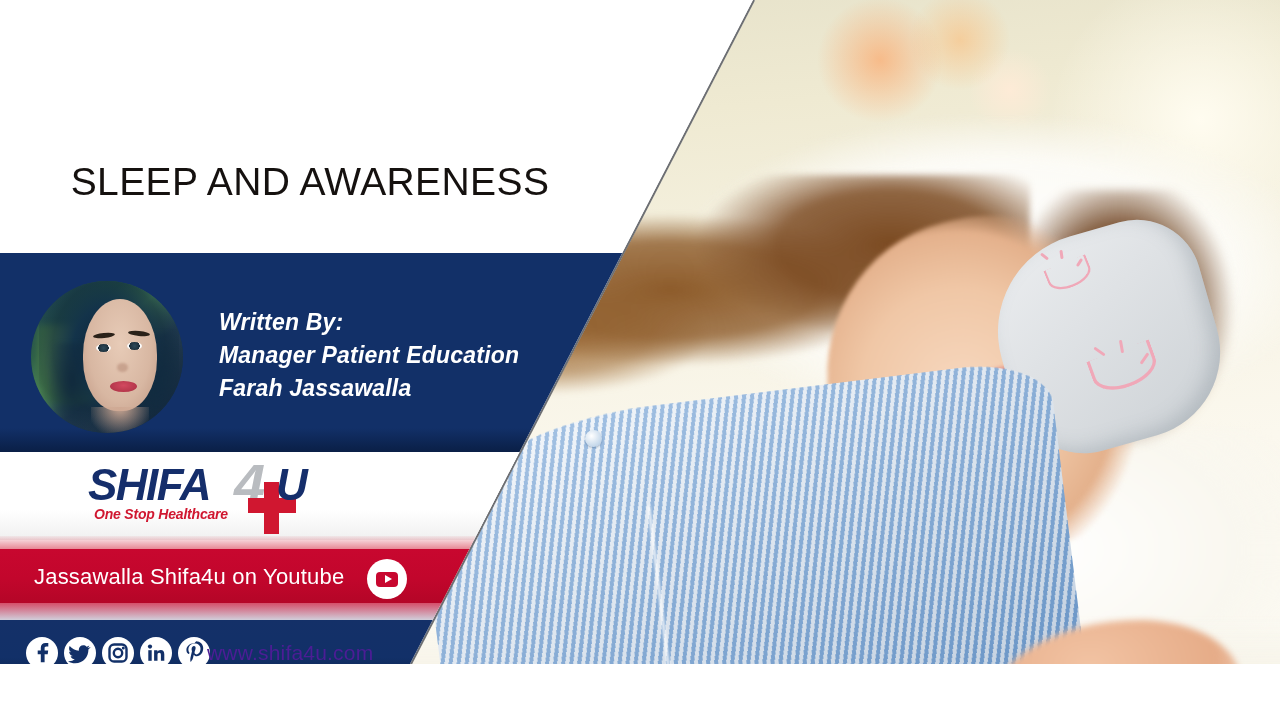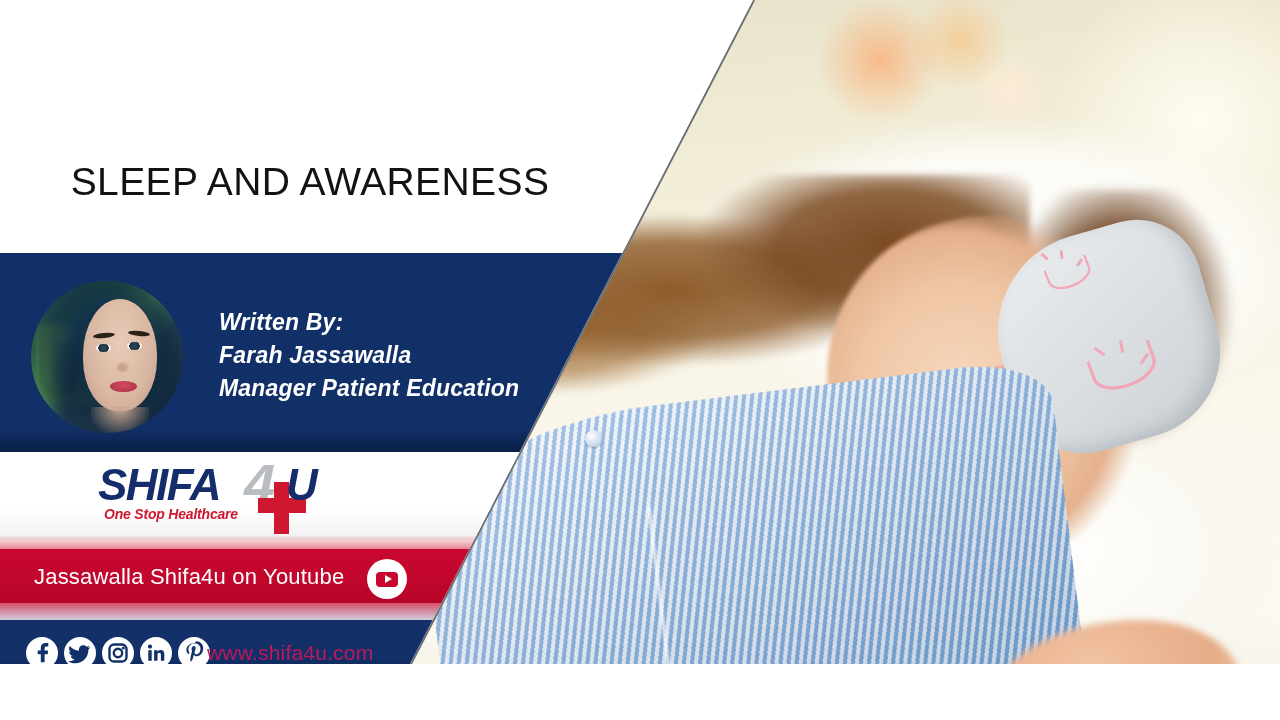--- a/index.html
+++ b/index.html
@@ -285,21 +285,21 @@
 
   
   .logo-band {
     position: absolute;
     left: 0; top: 452px;
     width: 700px; height: 88px;
     background: linear-gradient(to bottom, #ffffff 0%, #ffffff 66%, #f0f0f0 100%);
   }
   .logo {
     position: absolute;
-    left: 98px; top: 460px;
+    left: 88px; top: 460px;
     width: 250px; height: 76px;
   }
   .logo-wordmark {
     position: absolute;
     left: 0; top: 0;
     font-size: 44px;
     font-weight: 700;
     font-style: italic;
     color: #152e6b;
     letter-spacing: -1.5px;
@@ -427,21 +427,21 @@
     display: flex;
     align-items: center;
     justify-content: center;
     flex: 0 0 auto;
   }
   .soc svg { display: block; }
   .site-url {
     position: absolute;
     left: 207px; top: 641px;
     font-size: 21px;
-    color: #be185d;
+    color: #4c1d95;
     white-space: nowrap;
     letter-spacing: 0.2px;
   }
 </style>
 </head>
 <body>
 
 <div id="stage">
 
   <div class="photo-wrap">
@@ -493,22 +493,22 @@
         <div class="av-eye l"></div>
         <div class="av-eye r"></div>
         <div class="av-nose"></div>
         <div class="av-lip"></div>
         <div class="av-neck"></div>
       </div>
     </div>
 
     <div class="author-text">
       <div>Written By:</div>
+      <div>Manager Patient Education</div>
       <div>Farah Jassawalla</div>
-      <div>Manager Patient Education</div>
     </div>
 
     <div class="logo-band"></div>
     <div class="logo">
       <div class="logo-wordmark">SHIFA</div>
       <div class="logo-four">4</div>
       <div class="logo-cross-v"></div>
       <div class="logo-cross-h"></div>
       <div class="logo-u">U</div>
       <div class="logo-tagline">One Stop Healthcare</div>

